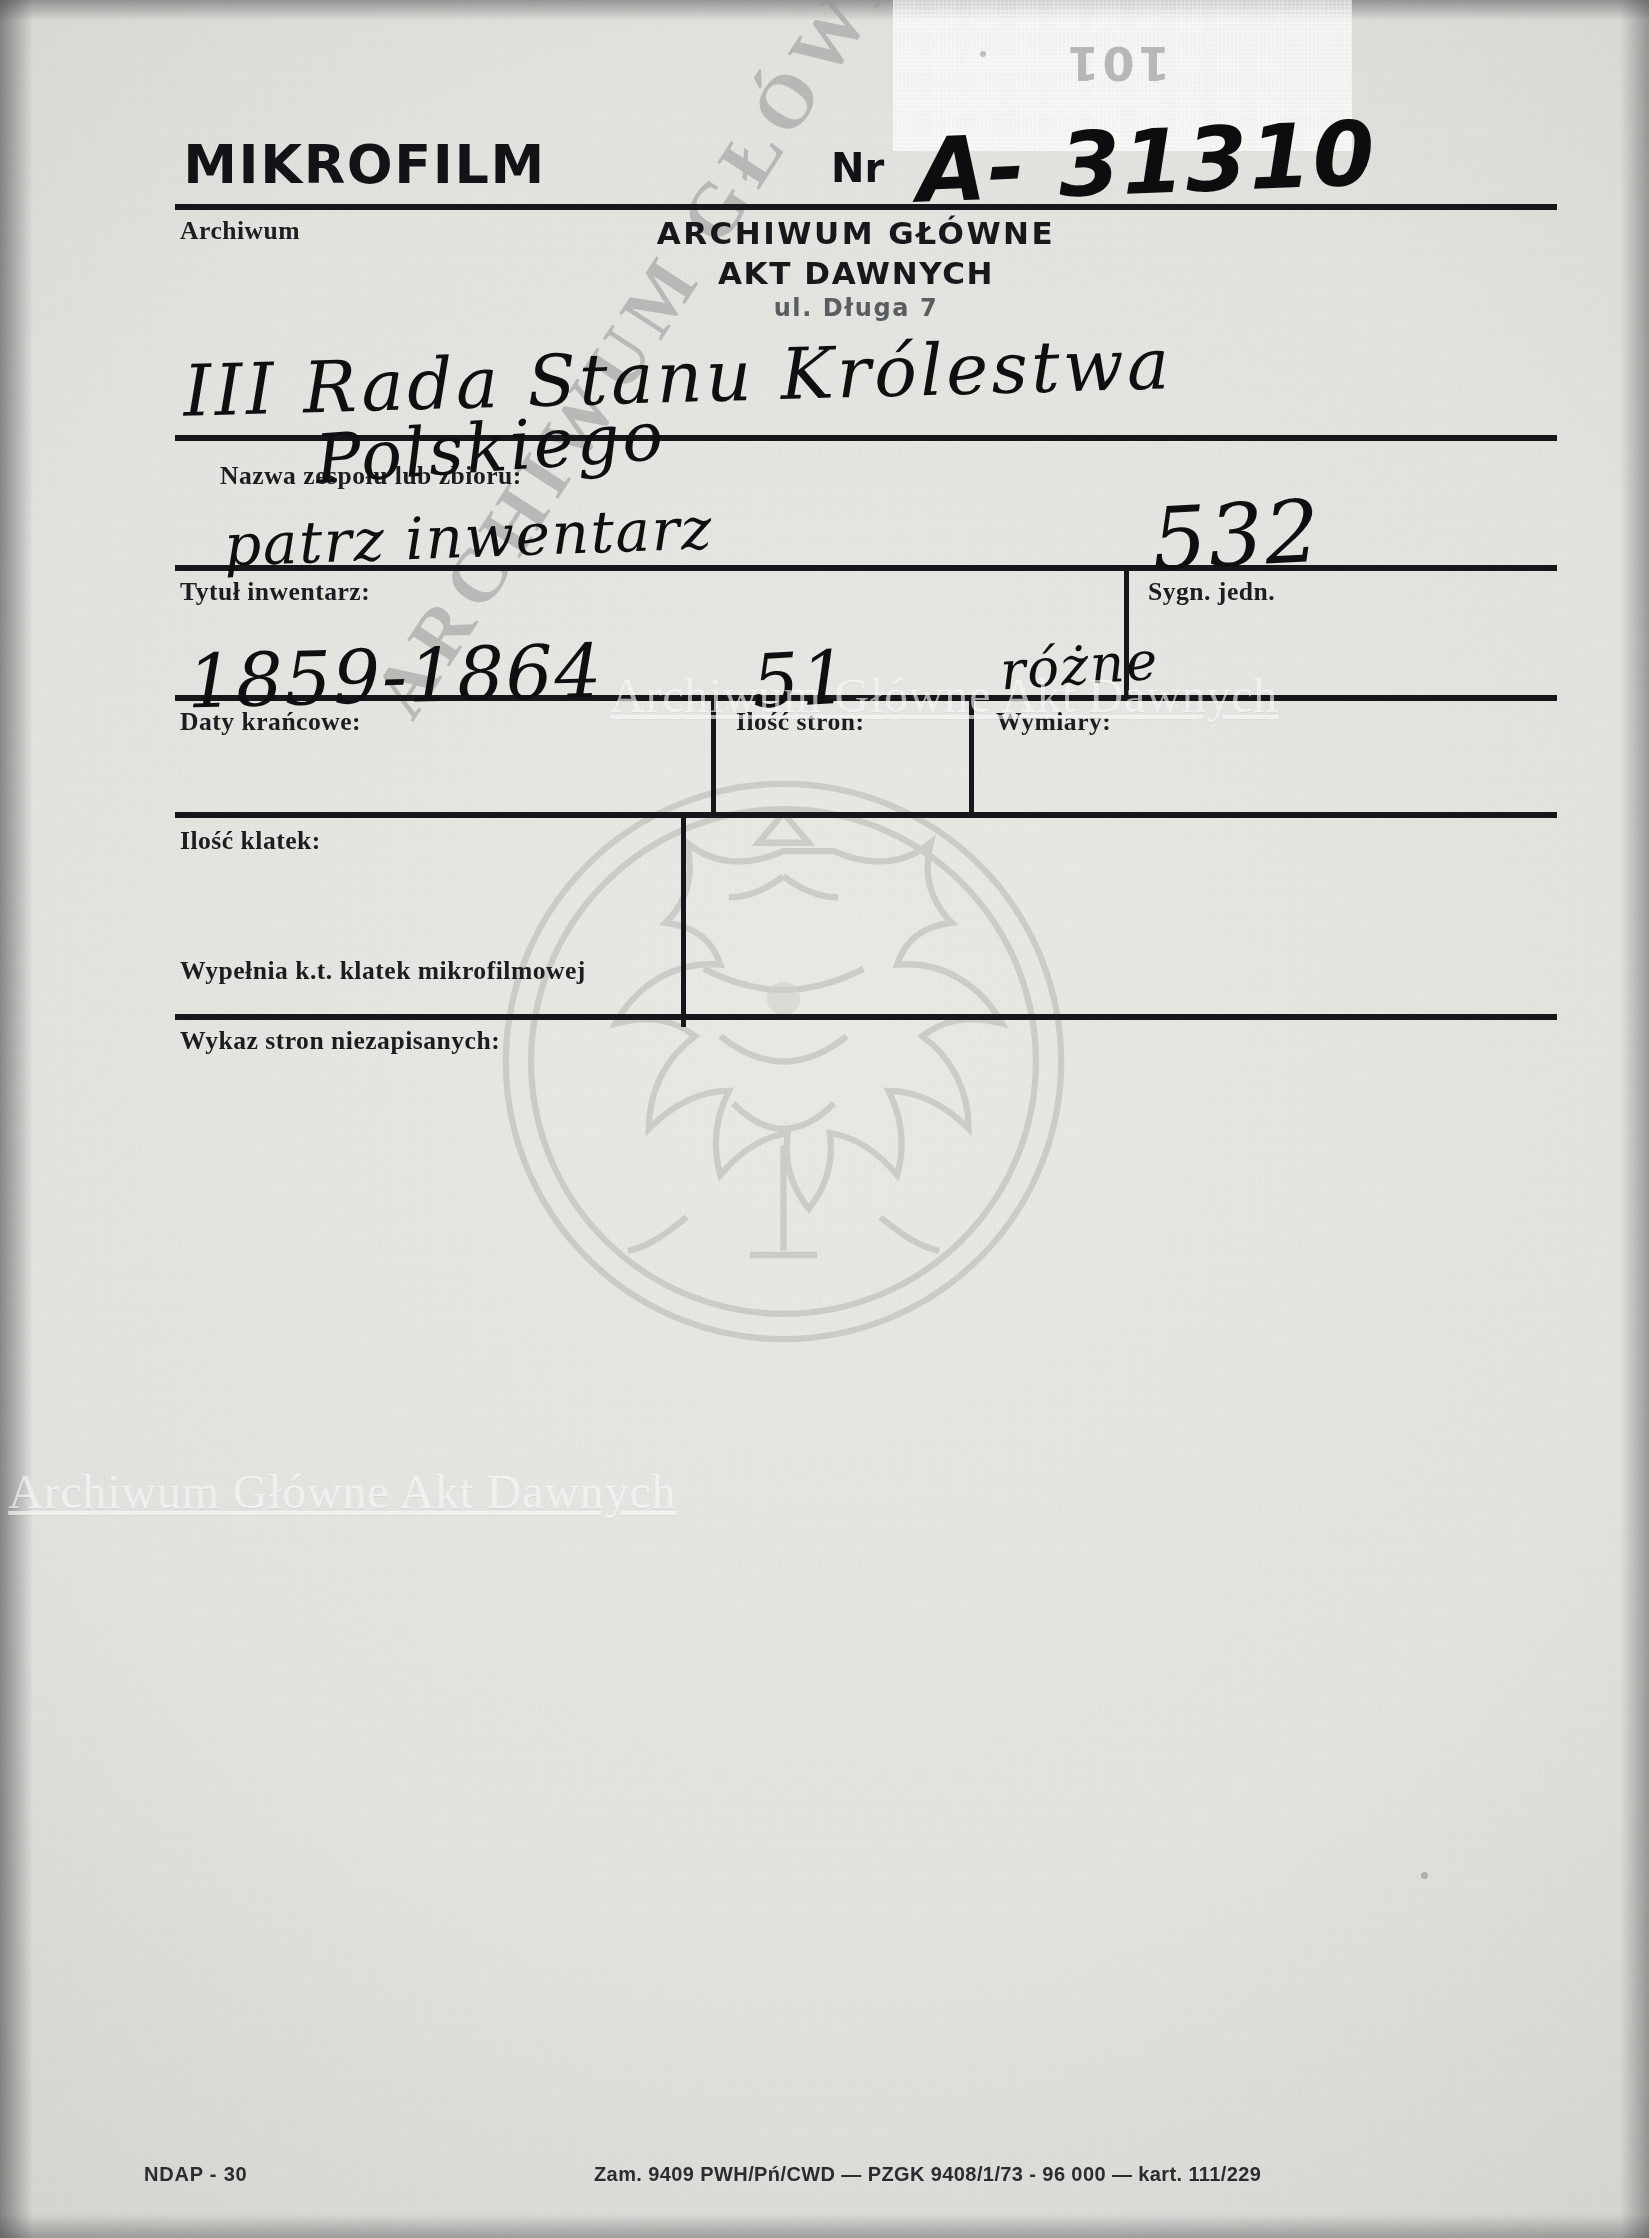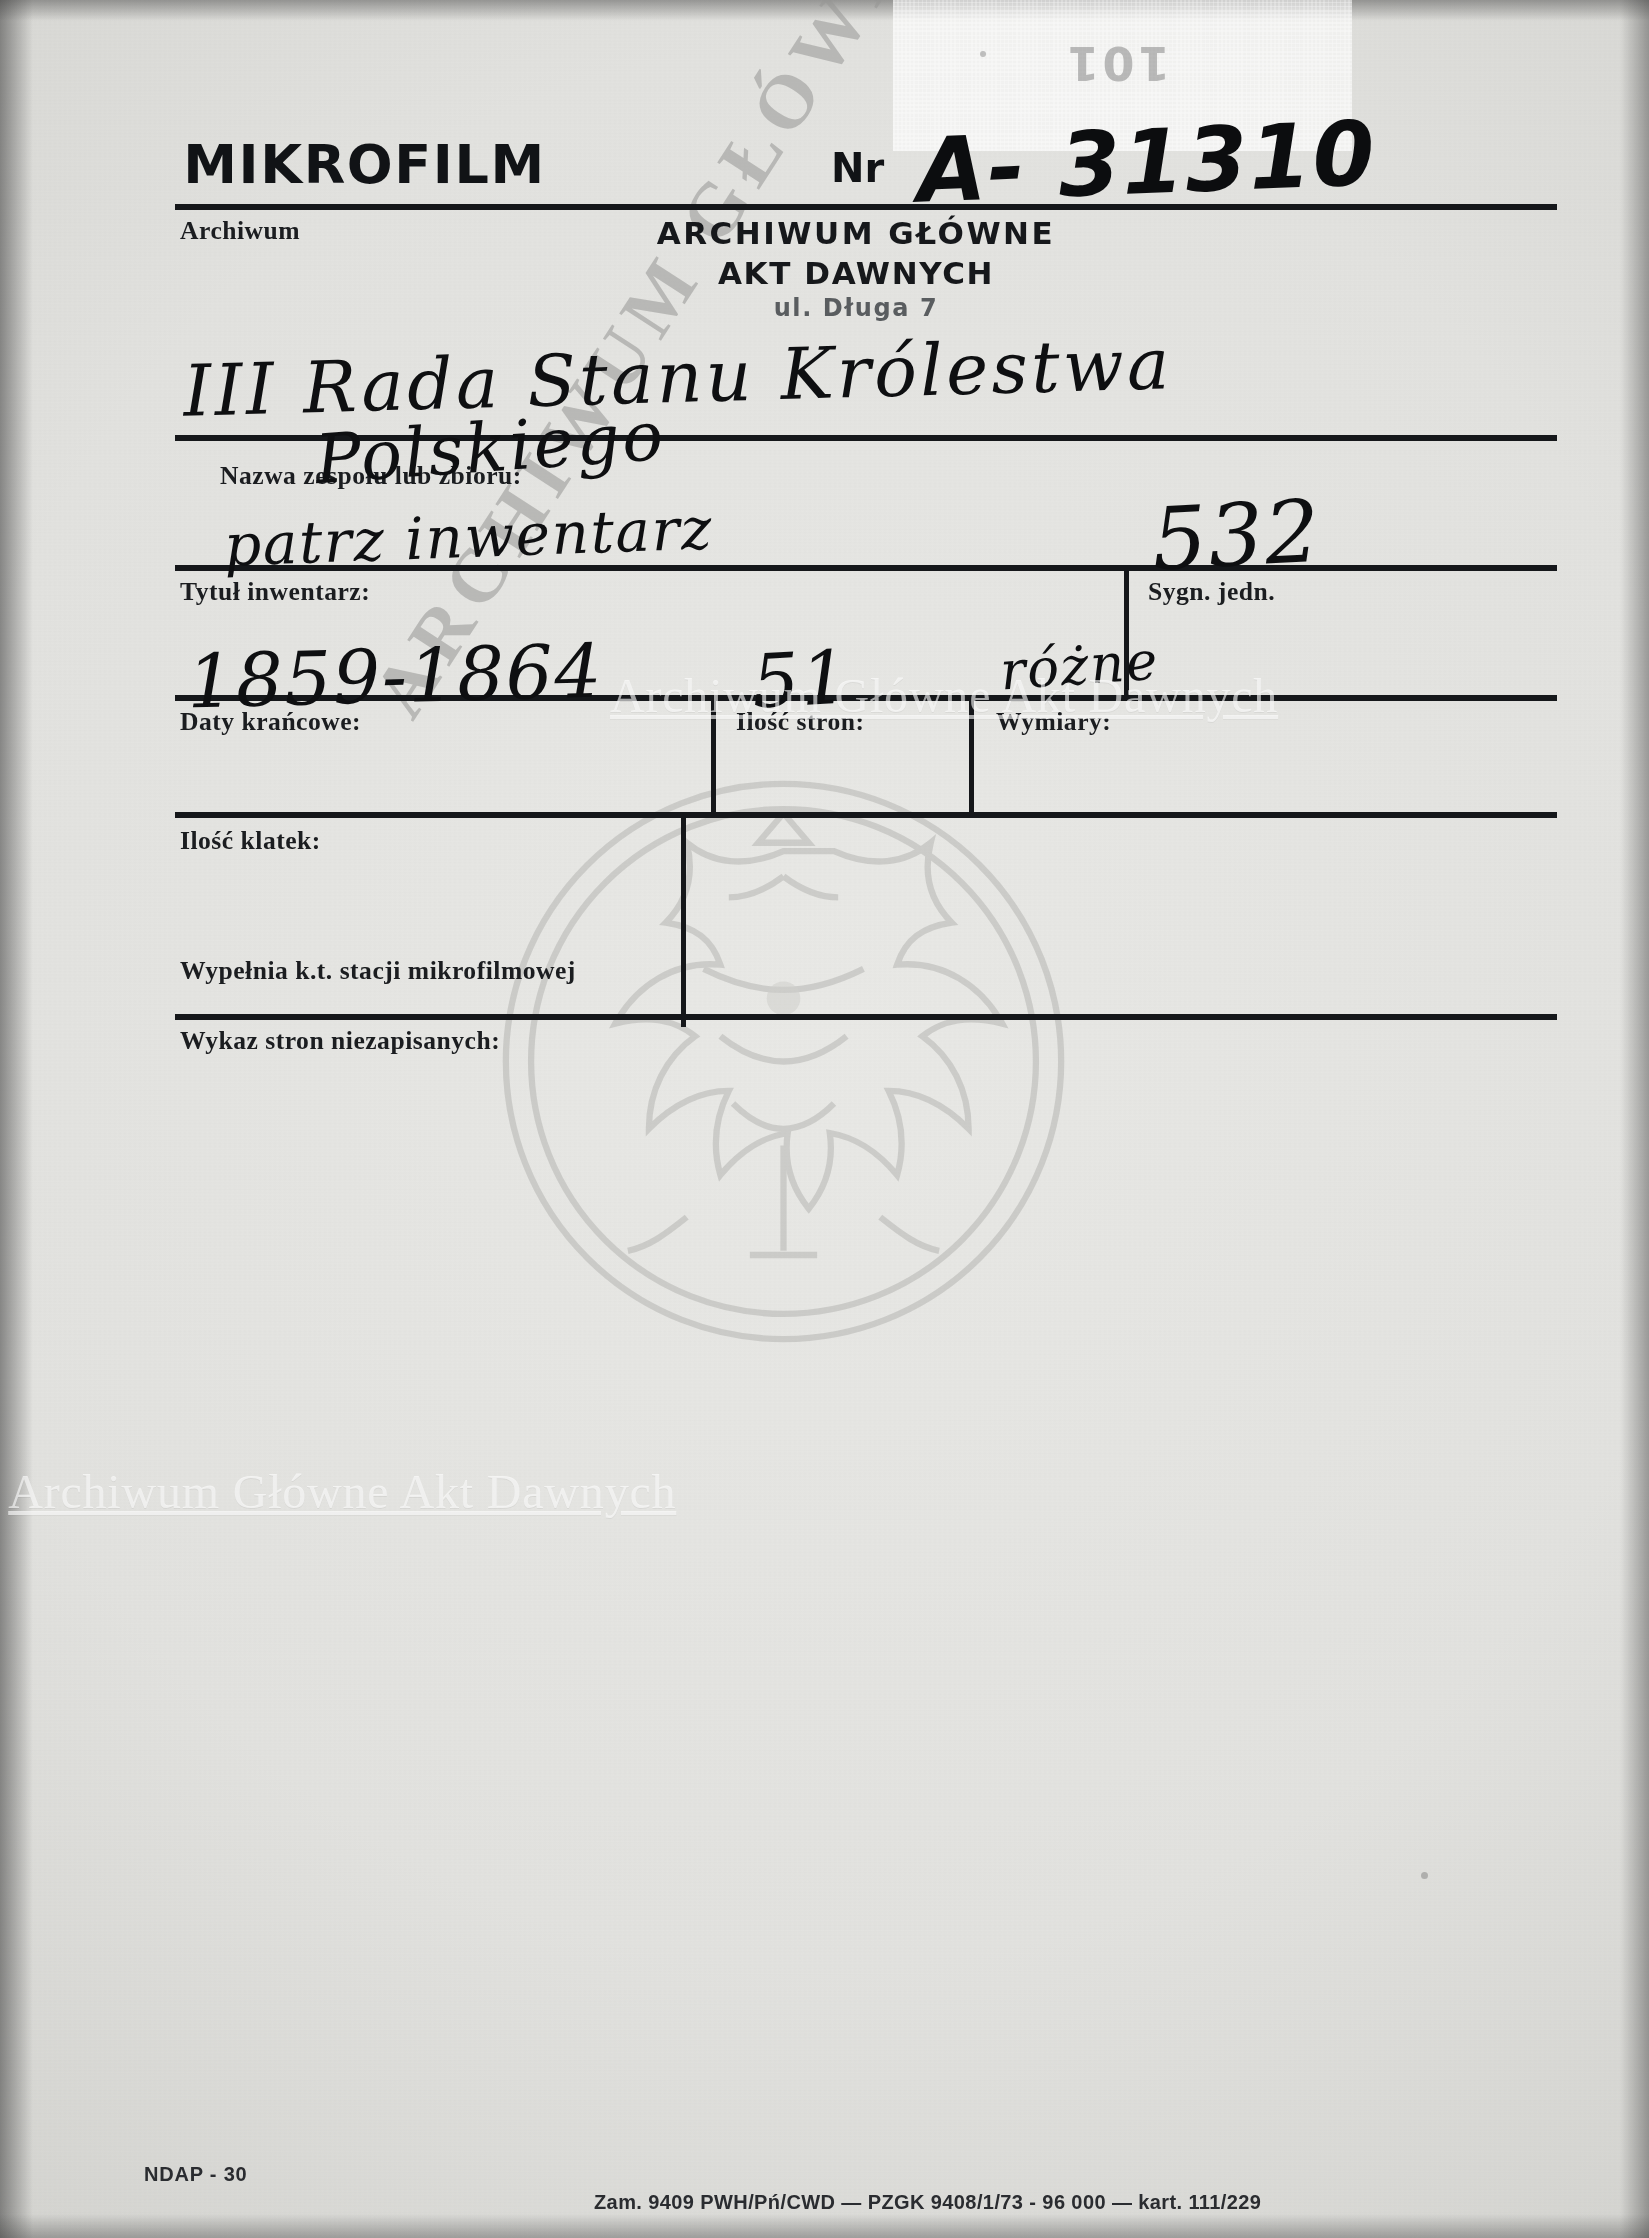--- a/index.html
+++ b/index.html
@@ -240,21 +240,21 @@
 
   .footer {
     position: absolute;
     left: 0; right: 0; bottom: 76px;
     font-family: "Liberation Sans", sans-serif;
     font-size: 20px;
     font-weight: 700;
     color: #2a2c30;
   }
   .footer .left { position: absolute; left: 144px; letter-spacing: 0.8px; }
-  .footer .center { position: absolute; left: 594px; letter-spacing: 0.4px; margin-top: 28px; }
+  .footer .center { position: absolute; left: 594px; letter-spacing: 0.4px; }
 
   .spot {
     position: absolute;
     border-radius: 50%;
     background: rgba(90,90,90,.35);
   }
 </style>
 </head>
 <body>
 
@@ -342,21 +342,21 @@
     <div class="lbl" style="left:821px; top:592px;">Wymiary:</div>
     <div class="hand hand-wymiary">różne</div>
 
     <div class="rule" style="left:0; top:697px; width:1382px;"></div>
 
     <div class="lbl" style="left:5px; top:711px;">Ilość klatek:</div>
     <div class="hand" style="left:74px; top:726px; font-size:58px;"></div>
 
     <div class="vrule" style="left:506px; top:699px; height:213px;"></div>
 
-    <div class="lbl" style="left:5px; top:841px;">Wypełnia k.t. stacji mikrofilmowej</div>
+    <div class="lbl" style="left:5px; top:841px;">Wypełnia k.t. klatek mikrofilmowej</div>
     <div class="hand" style="left:544px; top:833px; font-size:54px;"></div>
 
     <div class="rule" style="left:0; top:899px; width:1382px;"></div>
 
     <div class="lbl" style="left:5px; top:911px;">Wykaz stron niezapisanych:</div>
     <div class="hand" style="left:627px; top:906px; font-size:53px;"></div>
   </div>
 
   <div class="wm-text wm-1">Archiwum Główne Akt Dawnych</div>
   <div class="wm-text wm-2">Archiwum Główne Akt Dawnych</div>

